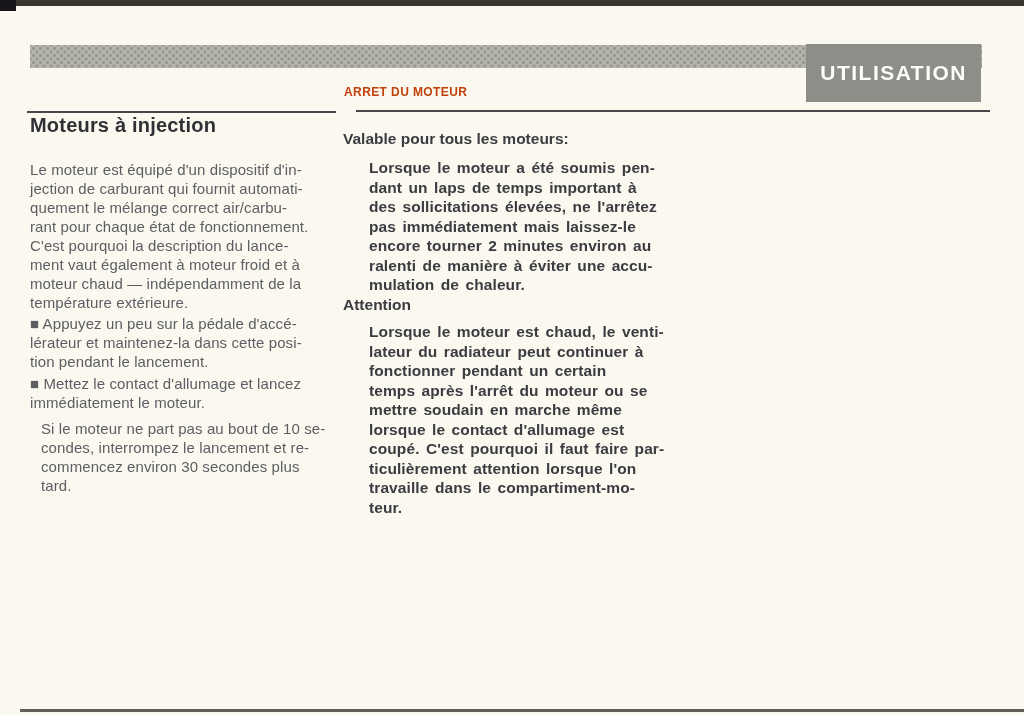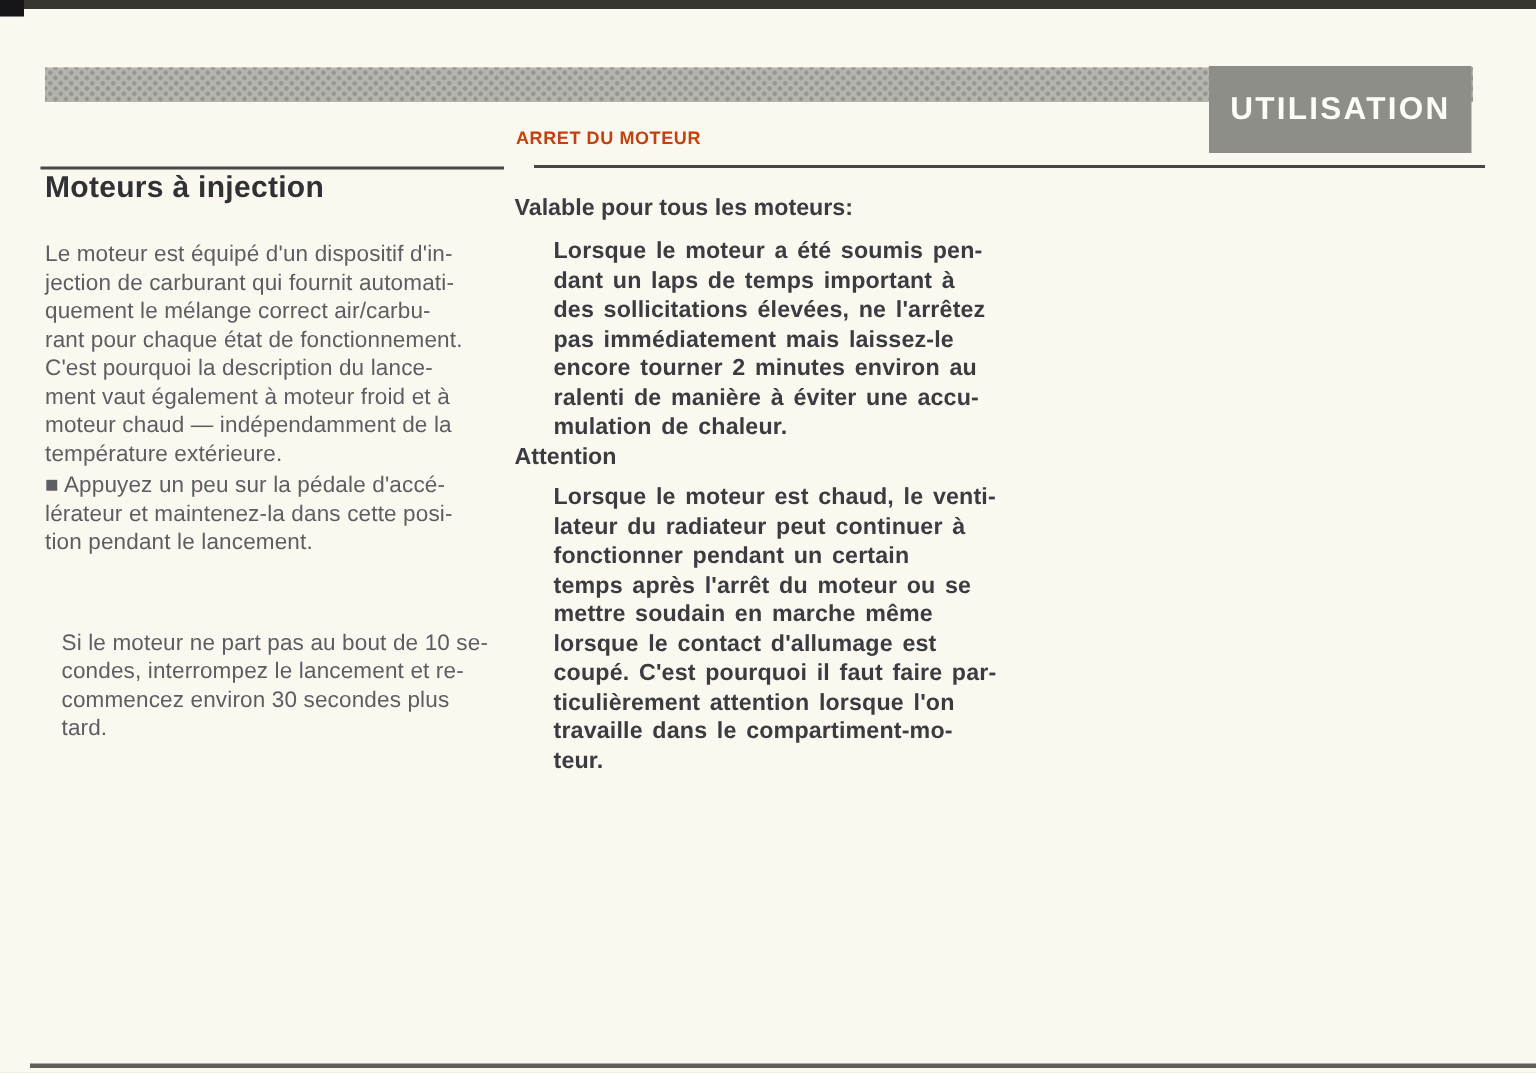--- a/index.html
+++ b/index.html
@@ -148,20 +148,22 @@
 rant pour chaque état de fonctionnement.
 C'est pourquoi la description du lance-
 ment vaut également à moteur froid et à
 moteur chaud — indépendamment de la
 température extérieure.</div>
 
   <div class="txt left-body lb1">■ Appuyez un peu sur la pédale d'accé-
 lérateur et maintenez-la dans cette posi-
 tion pendant le lancement.</div>
 
+  <div class="txt left-body lb2">■ Mettez le contact d'allumage et lancez
+immédiatement le moteur.</div>
 
   <div class="txt left-body lp3">Si le moteur ne part pas au bout de 10 se-
 condes, interrompez le lancement et re-
 commencez environ 30 secondes plus
 tard.</div>
 
 
   <div class="txt right-heading">ARRET DU MOTEUR</div>
 
   <div class="txt right-sub">Valable pour tous les moteurs:</div>

